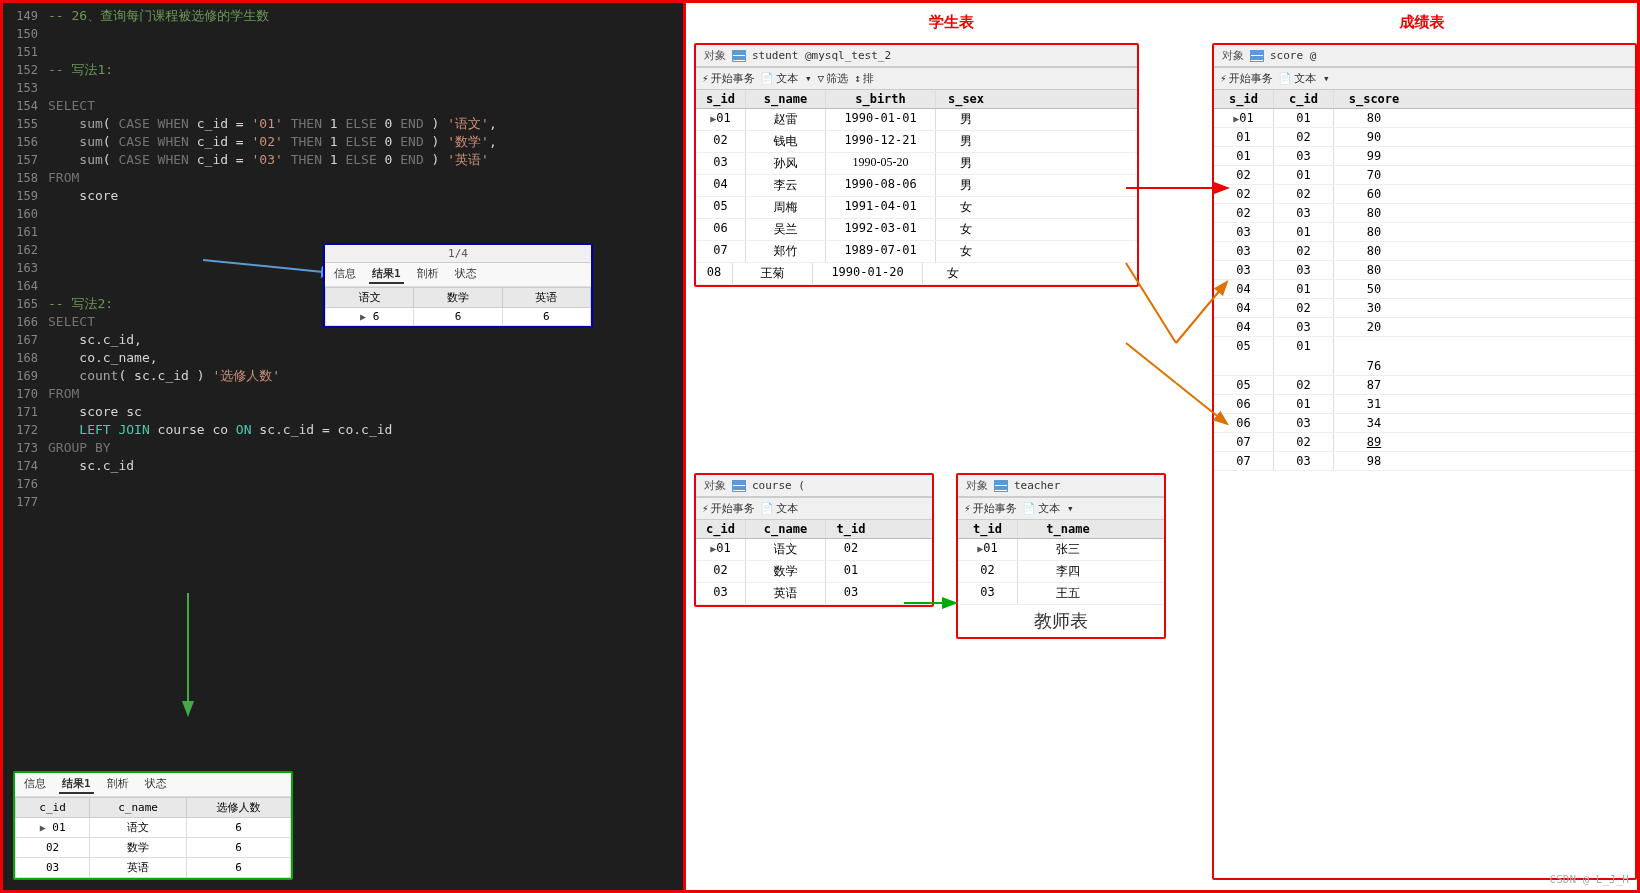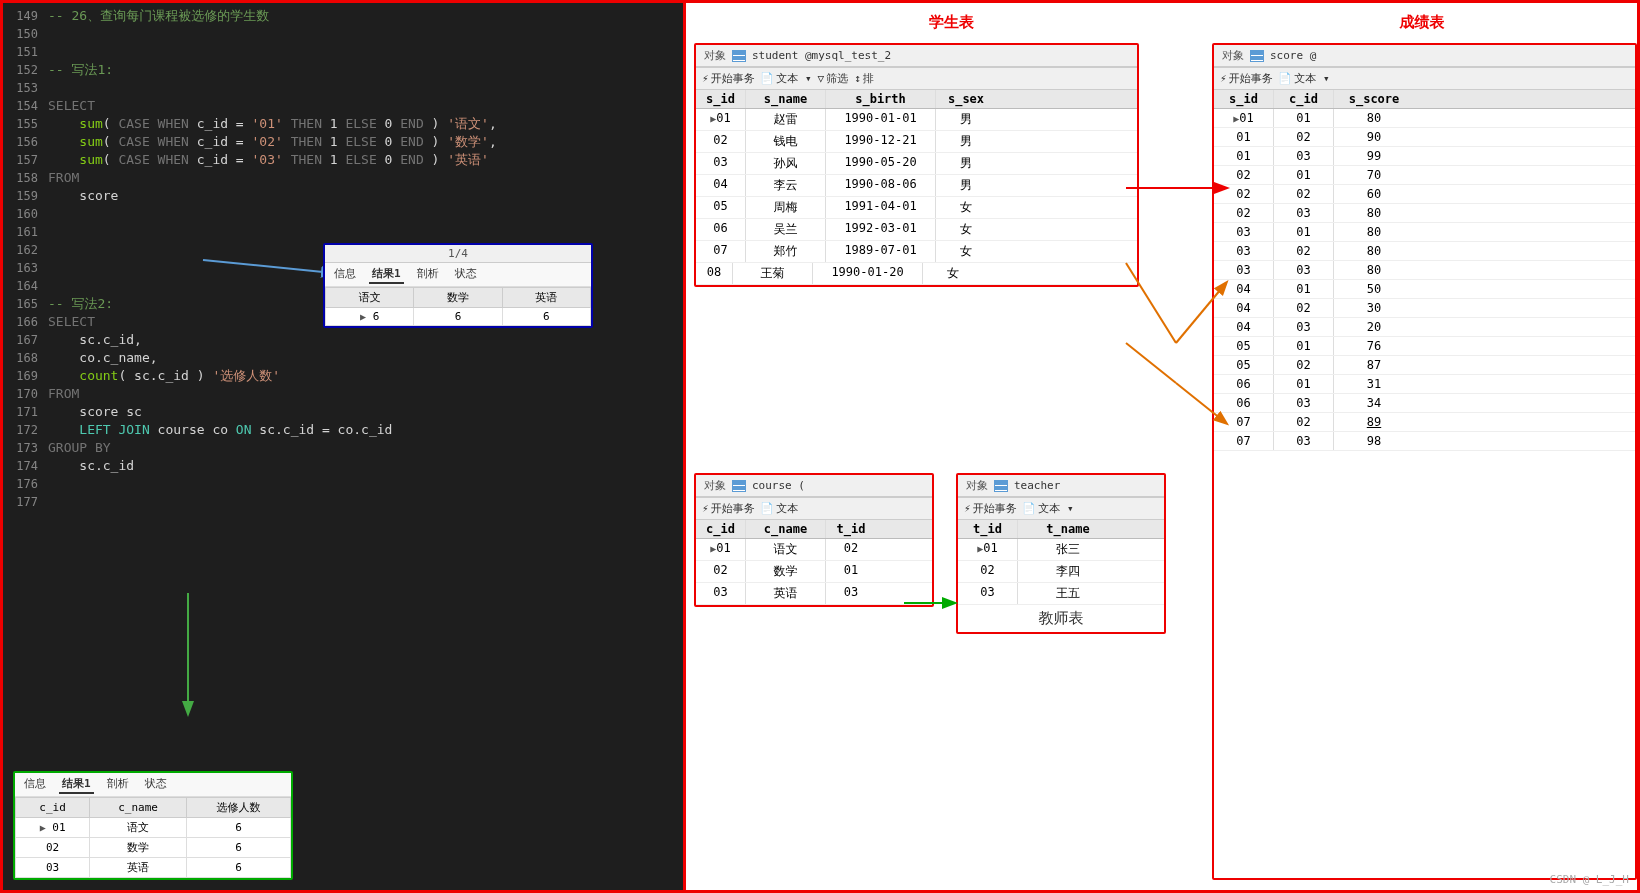--- a/index.html
+++ b/index.html
@@ -55,21 +55,21 @@
 
     .line-content {
       flex: 1;
       white-space: pre;
       font-size: 13px;
     }
 
     .kw { color: #737373; }
     .kw2 { color: #4ec9b0; }
     .str { color: #ce9178; }
-    .fn { color: #84cc16; }
+    .fn { color: #a3a3a3; }
     .comment { color: #6a9955; }
     .plain { color: #d4d4d4; }
 
     
     .diagram-panel {
       flex: 1;
       background: #fff;
       position: relative;
       border-left: 3px solid #e00;
     }
@@ -534,21 +534,21 @@
       </div>
       <div class="table-data-row">
         <div class="table-cell" style="width:50px;">02</div>
         <div class="table-cell" style="width:80px;">钱电</div>
         <div class="table-cell" style="width:110px;">1990-12-21</div>
         <div class="table-cell" style="width:60px;">男</div>
       </div>
       <div class="table-data-row">
         <div class="table-cell" style="width:50px;">03</div>
         <div class="table-cell" style="width:80px;">孙风</div>
-        <div class="table-cell" style="width:110px;">1990-05-20</div>
+        <div class="table-cell" style="width:110px;font-family:Liberation Serif, serif;">1990-05-20</div>
         <div class="table-cell" style="width:60px;">男</div>
       </div>
       <div class="table-data-row">
         <div class="table-cell" style="width:50px;">04</div>
         <div class="table-cell" style="width:80px;">李云</div>
         <div class="table-cell" style="width:110px;">1990-08-06</div>
         <div class="table-cell" style="width:60px;">男</div>
       </div>
       <div class="table-data-row">
         <div class="table-cell" style="width:50px;">05</div>
@@ -655,21 +655,21 @@
         <div class="table-cell" style="width:80px;">30</div>
       </div>
       <div class="table-data-row">
         <div class="table-cell" style="width:60px;">04</div>
         <div class="table-cell" style="width:60px;">03</div>
         <div class="table-cell" style="width:80px;">20</div>
       </div>
       <div class="table-data-row">
         <div class="table-cell" style="width:60px;">05</div>
         <div class="table-cell" style="width:60px;">01</div>
-        <div class="table-cell" style="width:80px;">76</div>
+        <div class="table-cell" style="width:80px;margin-top:20px;">76</div>
       </div>
       <div class="table-data-row">
         <div class="table-cell" style="width:60px;">05</div>
         <div class="table-cell" style="width:60px;">02</div>
         <div class="table-cell" style="width:80px;">87</div>
       </div>
       <div class="table-data-row">
         <div class="table-cell" style="width:60px;">06</div>
         <div class="table-cell" style="width:60px;">01</div>
         <div class="table-cell" style="width:80px;">31</div>
@@ -760,20 +760,20 @@
       </div>
       <div class="table-data-row">
         <div class="table-cell" style="width:60px;">02</div>
         <div class="table-cell" style="width:100px;">李四</div>
       </div>
       <div class="table-data-row">
         <div class="table-cell" style="width:60px;">03</div>
         <div class="table-cell" style="width:100px;">王五</div>
       </div>
 
-      <div style="text-align:center;padding:4px;font-size:15px;color:#333;font-family:'Microsoft YaHei',sans-serif;">教师表</div>
+      <div style="text-align:center;padding:4px;font-size:18px;color:#333;font-family:'Microsoft YaHei',sans-serif;">教师表</div>
     </div>
 
   </div>
 
   <div class="watermark">CSDN @ L_J_H</div>
 
 </div>
 
 </body></html>

